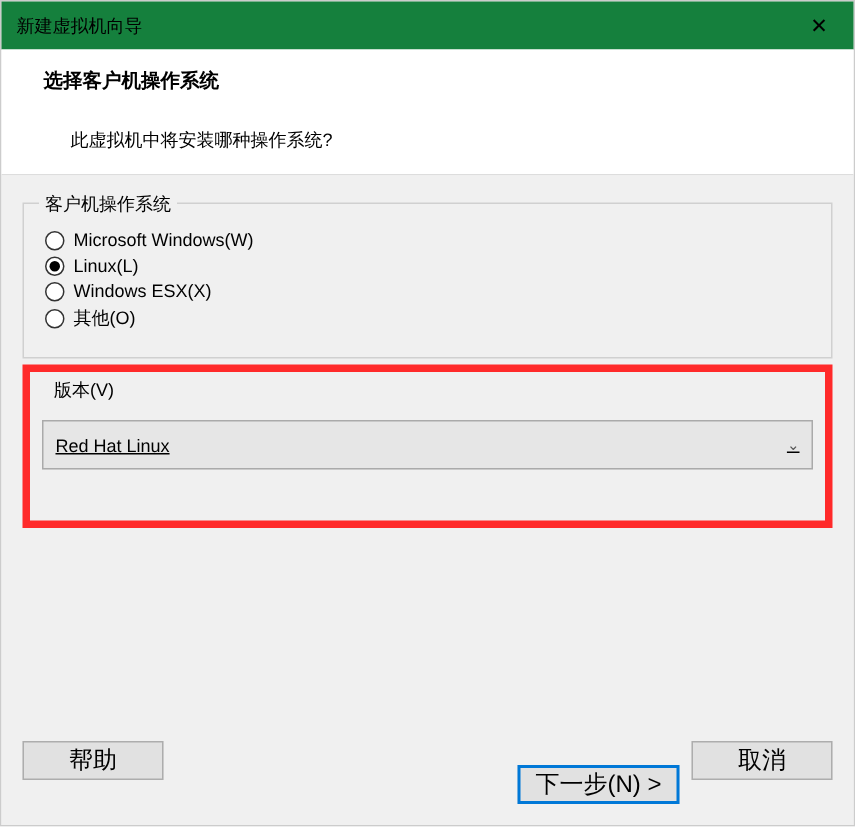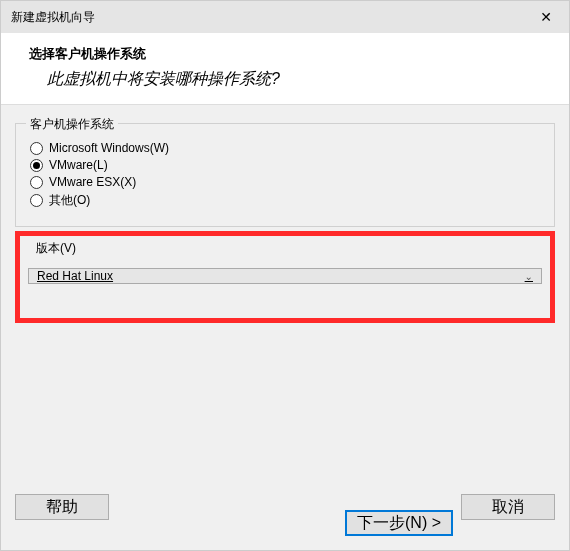--- a/index.html
+++ b/index.html
@@ -19,38 +19,38 @@
     display: flex;
     flex-direction: column;
     border: 1px solid #ccc;
   }
   .titlebar {
     display: flex;
     align-items: center;
     justify-content: space-between;
     height: 32px;
     padding: 0 0 0 10px;
-    background: #e5e5e5;
+    background: #15803d;
   }
   .close-btn {
     width: 46px;
     height: 32px;
     display: flex;
     align-items: center;
     justify-content: center;
     font-size: 14px;
     font-family: Arial, sans-serif;
   }
   .header {
     padding: 12px 20px 14px 28px;
     border-bottom: 1px solid #ddd;
     background: #fff;
   }
-  .header-title { font-weight: bold; font-size: 13px; margin-bottom: 6px; font-family: Liberation Serif, serif; }
-  .header-sub { font-size: 16px; margin-left: 18px; font-style: italic; }
+  .header-title { font-weight: bold; font-size: 13px; margin-bottom: 22px; font-family: Liberation Serif, serif; }
+  .header-sub { font-size: 12px; margin-left: 18px; }
   .content {
     flex: 1;
     background: #f0f0f0;
     padding: 18px 14px 14px 14px;
     position: relative;
   }
   .groupbox {
     border: 1px solid #d0d0d0;
     border-radius: 0;
     padding: 14px 14px 14px 14px;
@@ -104,21 +104,21 @@
   .version-label {
     position: absolute;
     top: -2px;
     left: 4px;
     background: #f0f0f0;
     padding: 0 4px;
     font-size: 12px;
   }
   .dropdown {
     width: 100%;
-    height: 16px;
+    height: 33px;
     background: #e6e6e6;
     border: 1px solid #aaa;
     display: flex;
     align-items: center;
     justify-content: space-between;
     padding: 0 8px;
     margin-top: 14px;
     font-size: 12px;
   }
   .chev {
@@ -171,25 +171,25 @@
 
     <div class="groupbox">
       <span class="groupbox-label">客户机操作系统</span>
 
       <div class="radio-row">
         <span class="radio"></span>
         <span>Microsoft Windows(W)</span>
       </div>
       <div class="radio-row">
         <span class="radio checked"></span>
-        <span>VMware(L)</span>
+        <span>Linux(L)</span>
       </div>
       <div class="radio-row">
         <span class="radio"></span>
-        <span>VMware ESX(X)</span>
+        <span>Windows ESX(X)</span>
       </div>
       <div class="radio-row">
         <span class="radio"></span>
         <span>其他(O)</span>
       </div>
     </div>
 
     <div class="highlight-frame">
       <div class="version-group">
         <span class="version-label">版本(V)</span>

